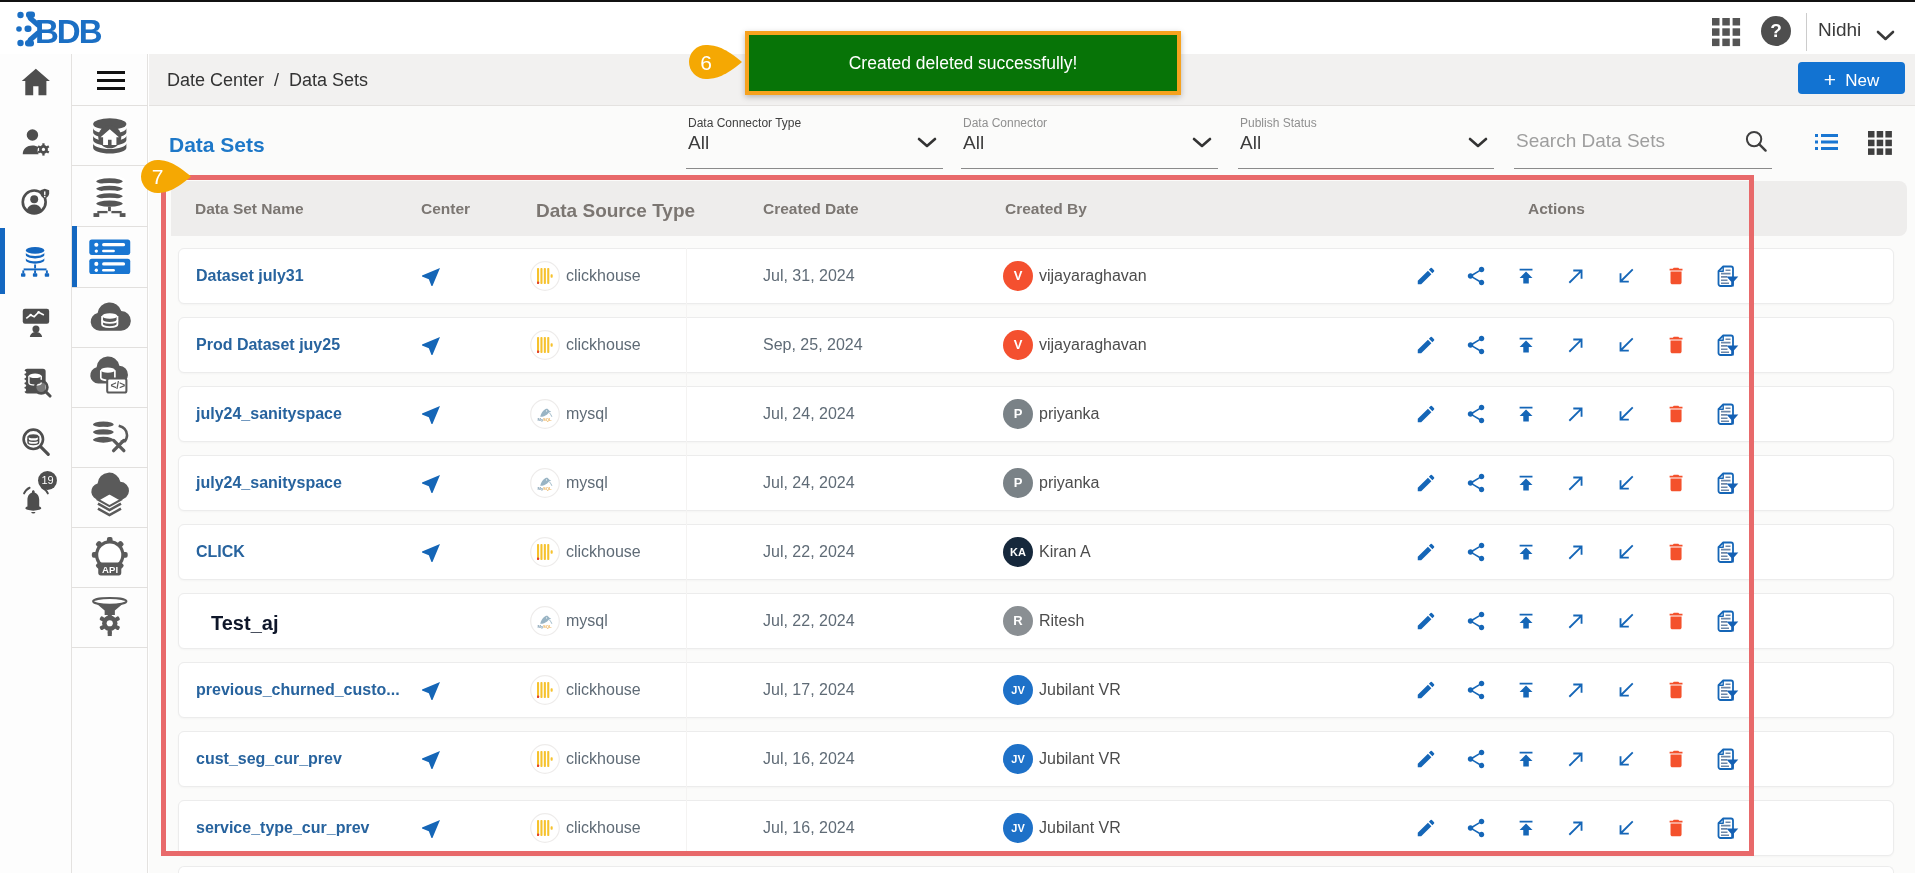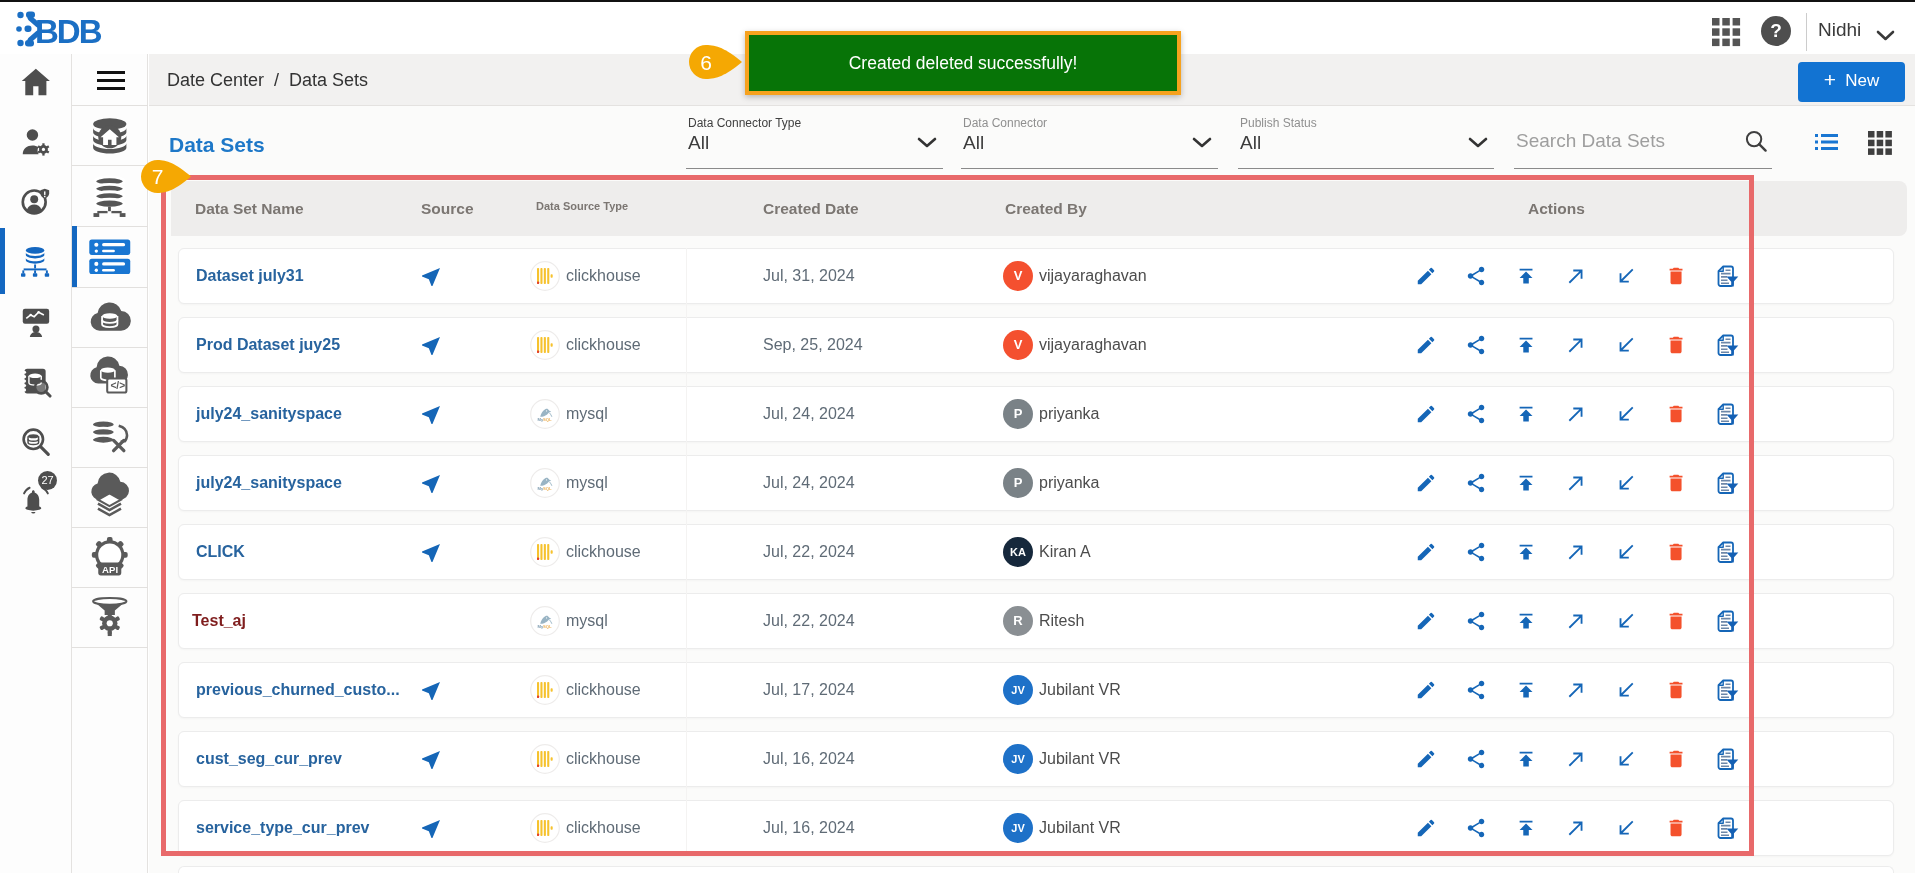--- a/index.html
+++ b/index.html
@@ -103,21 +103,21 @@
       <path d="M8 10.5v7c0 1.3 2.7 2.3 6 2.3s6-1 6-2.3v-7" fill="none" stroke="#4e4e4e" stroke-width="1.7"></path>
       <path d="M8 14c0 1.3 2.7 2.3 6 2.3s6-1 6-2.3" fill="none" stroke="#4e4e4e" stroke-width="1.7"></path>
       <line x1="22.5" y1="22.5" x2="31" y2="31" stroke="#4e4e4e" stroke-width="3.6" stroke-linecap="round"></line>
     </svg></div>
 <div class="abs" style="left:21.0px;top:485.5px;transform:scale(0.88);transform-origin:top left"><svg width="34" height="33" viewBox="0 0 34 33" style="overflow:visible;">
       <path fill="#4e4e4e" d="M14 28c-5.5 0-9-1.3-9-2.6 0-.8.8-1.5 2.3-2V16c0-4.4 2.3-7.6 5.2-8.5V6.3c0-.9.7-1.6 1.5-1.6s1.5.7 1.5 1.6v1.2c2.9.9 5.2 4.1 5.2 8.5v7.4c1.5.5 2.3 1.2 2.3 2 0 1.3-3.5 2.6-9 2.6z"></path>
       <path fill="#4e4e4e" d="M11.5 29.5a2.6 2.6 0 0 0 5 0z"></path>
       <path fill="#4e4e4e" d="M3.5 8.5C4.8 5.5 7 3.2 9.8 2M24.2 2C27 3.2 29.2 5.5 30.5 8.5" stroke="#4e4e4e" stroke-width="2.2" stroke-linecap="round"></path>
     </svg></div>
 <div class="abs" style="left:0;top:228px;width:5px;height:66px;background:#1467c0"></div>
-<div class="abs" style="left:38px;top:471px;width:19px;height:19px;border-radius:50%;background:#4e4e4e;color:#fff;font-size:11px;text-align:center;line-height:19px">27</div>
+<div class="abs" style="left:38px;top:471px;width:19px;height:19px;border-radius:50%;background:#4e4e4e;color:#fff;font-size:11px;text-align:center;line-height:19px">19</div>
 <div class="abs" style="left:97px;top:71px;width:28px;height:3.2px;background:#111"></div>
 <div class="abs" style="left:97px;top:79px;width:28px;height:3.2px;background:#111"></div>
 <div class="abs" style="left:97px;top:87px;width:28px;height:3.2px;background:#111"></div>
 <div class="abs" style="left:72px;top:105px;width:76px;height:1px;background:#e2e0de"></div>
 <div class="abs" style="left:72px;top:165px;width:76px;height:1px;background:#e2e0de"></div>
 <div class="abs" style="left:72px;top:226px;width:76px;height:1px;background:#e2e0de"></div>
 <div class="abs" style="left:72px;top:287px;width:76px;height:1px;background:#e2e0de"></div>
 <div class="abs" style="left:72px;top:347px;width:76px;height:1px;background:#e2e0de"></div>
 <div class="abs" style="left:72px;top:407px;width:76px;height:1px;background:#e2e0de"></div>
 <div class="abs" style="left:72px;top:467px;width:76px;height:1px;background:#e2e0de"></div>
@@ -209,21 +209,21 @@
         <rect x="-1.6" y="-8.6" width="3.2" height="3.4" rx="1" transform="rotate(240)" fill="#5a5a5a"></rect>
         <rect x="-1.6" y="-8.6" width="3.2" height="3.4" rx="1" transform="rotate(300)" fill="#5a5a5a"></rect>
         <circle r="6" fill="#5a5a5a"></circle>
         <circle r="2.4" fill="#fff"></circle>
       </g>
       <rect x="15.4" y="27.5" width="3.2" height="3" fill="#5a5a5a"></rect>
     </svg></div>
 <div class="abs" style="left:72px;top:226px;width:5px;height:61px;background:#1467c0"></div>
 <div class="abs" style="left:167px;top:70px;font-size:18px;color:#333"><span>Date Center</span><span style="margin:0 10px">/</span><span>Data Sets</span></div>
 <div class="abs" style="left:149px;top:105px;width:1766px;height:1px;background:#e4e2e0"></div>
-<div class="abs" style="left:1798px;top:62px;width:107px;height:40px;background:#1273d2;border-radius:4px;color:#fff;font-size:17px;text-align:center;line-height:35px"><span style="font-size:21px;vertical-align:-1px">+</span>&nbsp; New</div>
+<div class="abs" style="left:1798px;top:62px;width:107px;height:32px;background:#1273d2;border-radius:4px;color:#fff;font-size:17px;text-align:center;line-height:35px"><span style="font-size:21px;vertical-align:-1px">+</span>&nbsp; New</div>
 <div class="abs" style="left:169px;top:133px;font-size:21px;font-weight:bold;color:#1e78c8">Data Sets</div>
 <div class="abs" style="left:688px;top:116px;font-size:12px;color:#404040">Data Connector Type</div>
 <div class="abs" style="left:688px;top:132px;font-size:19px;color:#3c3c3c">All</div>
 <div class="abs" style="left:917px;top:134px"><svg width="20" height="11" viewBox="0 0 20 11" style="overflow:visible;">
       <polyline points="2,2 10.0,9 18,2" fill="none" stroke="#333" stroke-width="2.6" stroke-linecap="round" stroke-linejoin="round"></polyline>
     </svg></div>
 <div class="abs" style="left:686px;top:168px;width:257px;height:1px;background:#8a8a8a"></div>
 <div class="abs" style="left:963px;top:116px;font-size:12px;color:#8f8f8f">Data Connector</div>
 <div class="abs" style="left:963px;top:132px;font-size:19px;color:#3c3c3c">All</div>
 <div class="abs" style="left:1192px;top:134px"><svg width="20" height="11" viewBox="0 0 20 11" style="overflow:visible;">
@@ -256,22 +256,22 @@
       <rect x="17.4" y="0.0" width="6.5" height="6.5" fill="#3f3f3f"></rect>
       <rect x="0.0" y="8.7" width="6.5" height="6.5" fill="#3f3f3f"></rect>
       <rect x="8.7" y="8.7" width="6.5" height="6.5" fill="#3f3f3f"></rect>
       <rect x="17.4" y="8.7" width="6.5" height="6.5" fill="#3f3f3f"></rect>
       <rect x="0.0" y="17.4" width="6.5" height="6.5" fill="#3f3f3f"></rect>
       <rect x="8.7" y="17.4" width="6.5" height="6.5" fill="#3f3f3f"></rect>
       <rect x="17.4" y="17.4" width="6.5" height="6.5" fill="#3f3f3f"></rect>
     </svg></div>
 <div class="abs" style="left:171px;top:181px;width:1736px;height:55px;background:#eeedec;border-radius:0 8px 8px 0"></div>
 <div class="abs" style="left:195px;top:200px;font-size:15.5px;font-weight:bold;color:#7b7672">Data Set Name</div>
-<div class="abs" style="left:421px;top:200px;font-size:15.5px;font-weight:bold;color:#7b7672">Source</div>
-<div class="abs" style="left:536px;top:200px;font-size:11px;font-weight:bold;color:#7b7672">Data Source Type</div>
+<div class="abs" style="left:421px;top:200px;font-size:15.5px;font-weight:bold;color:#7b7672">Center</div>
+<div class="abs" style="left:536px;top:200px;font-size:19px;font-weight:bold;color:#7b7672">Data Source Type</div>
 <div class="abs" style="left:763px;top:200px;font-size:15.5px;font-weight:bold;color:#7b7672">Created Date</div>
 <div class="abs" style="left:1005px;top:200px;font-size:15.5px;font-weight:bold;color:#7b7672">Created By</div>
 <div class="abs" style="left:1528px;top:200px;font-size:15.5px;font-weight:bold;color:#7b7672">Actions</div>
 <div class="abs" style="left:178px;top:248px;width:1716px;height:56px;background:#fff;border:1px solid #ececec;border-radius:6px;box-shadow:0 1px 2px rgba(0,0,0,0.03)"></div>
 <div class="abs" style="left:196px;top:267px;font-size:16px;font-weight:bold;color:#27639e">Dataset july31</div>
 <div class="abs" style="left:419px;top:265px"><svg width="22" height="22" viewBox="0 0 22 22" style="overflow:visible;">
       <path fill="#1566b7" d="M21 3 3 10.53v.98l6.84 2.65L12.48 21h.98L21 3z"></path>
     </svg></div>
 <div class="abs" style="left:530px;top:261px"><svg width="30" height="30" viewBox="0 0 30 30" style="overflow:visible;">
       <circle cx="15" cy="15" r="14.3" fill="#fff" stroke="#eeeceb" stroke-width="1.2"></circle>
@@ -470,21 +470,21 @@
 <div class="abs" style="left:1665px;top:541px"><svg width="22" height="22" viewBox="0 0 22 22" style="overflow:visible;">
       <path fill="#f4512c" transform="scale(0.92)" d="M6 19c0 1.1.9 2 2 2h8c1.1 0 2-.9 2-2V7H6v12zM19 4h-3.5l-1-1h-5l-1 1H5v2h14V4z"></path>
     </svg></div>
 <div class="abs" style="left:1715px;top:541px"><svg width="22" height="22" viewBox="0 0 22 22" style="overflow:visible;">
       <path d="M8.2 1.5 H16 a2 2 0 0 1 2 2 V19 a2 2 0 0 1 -2 2 H5.5 a2 2 0 0 1 -2-2 V6.2 Z" fill="none" stroke="#1566b7" stroke-width="1.8" stroke-linejoin="round"></path>
       <path d="M8.2 1.5 V6.2 H3.5" fill="none" stroke="#1566b7" stroke-width="1.4" stroke-linejoin="round"></path>
       <path d="M10.5 5.2h5M6 8.6h9.5M6 11.9h6M6 15.2h6.5M6 18.3h8" stroke="#6d87a8" stroke-width="1.6"></path>
       <path fill="#1460b4" d="M11.5 11.5h11.8l-4.7 5.3v5l-2.4-1.7v-3.3z"></path>
     </svg></div>
 <div class="abs" style="left:178px;top:593px;width:1716px;height:56px;background:#fff;border:1px solid #ececec;border-radius:6px;box-shadow:0 1px 2px rgba(0,0,0,0.03)"></div>
-<div class="abs" style="left:192px;top:612px;font-size:16px;font-weight:bold;color:#7f1d1d">Test_aj</div>
+<div class="abs" style="left:211px;top:612px;font-size:20px;font-weight:bold;color:#0f172a">Test_aj</div>
 <div class="abs" style="left:530px;top:606px"><svg width="30" height="30" viewBox="0 0 30 30" style="overflow:visible;">
       <circle cx="15" cy="15" r="14.3" fill="#fff" stroke="#eeeceb" stroke-width="1.2"></circle>
       <path d="M10.2 17.8c.8-3.6 2.9-6.7 5.4-7.9 1.6-.7 2.7.1 3.2 1.2.4.9 1.3 1.3 2.4 1.6-.9.4-1.7.4-2.4 1.1-.9.9-1.9 2.5-4.7 3.4-1.5.5-3 .7-3.9.6z" fill="#87a7ba" opacity="0.85"></path>
       <circle cx="16.6" cy="11.9" r="0.55" fill="#fff"></circle>
       <path d="M19.6 14c.9 1.2 1.8 2.3 2.3 3.8" stroke="#87a7ba" stroke-width="0.8" fill="none"></path>
       <text x="7.5" y="22" font-family="Liberation Sans" font-weight="bold" font-size="4.2" fill="#7b99ad">My</text>
       <text x="13" y="22" font-family="Liberation Sans" font-weight="bold" font-size="4.2" fill="#edb35c">SQL</text>
     </svg></div>
 <div class="abs" style="left:566px;top:612px;font-size:16px;color:#5f6b76">mysql</div>
 <div class="abs" style="left:763px;top:612px;font-size:16px;color:#5f6b76">Jul, 22, 2024</div>

